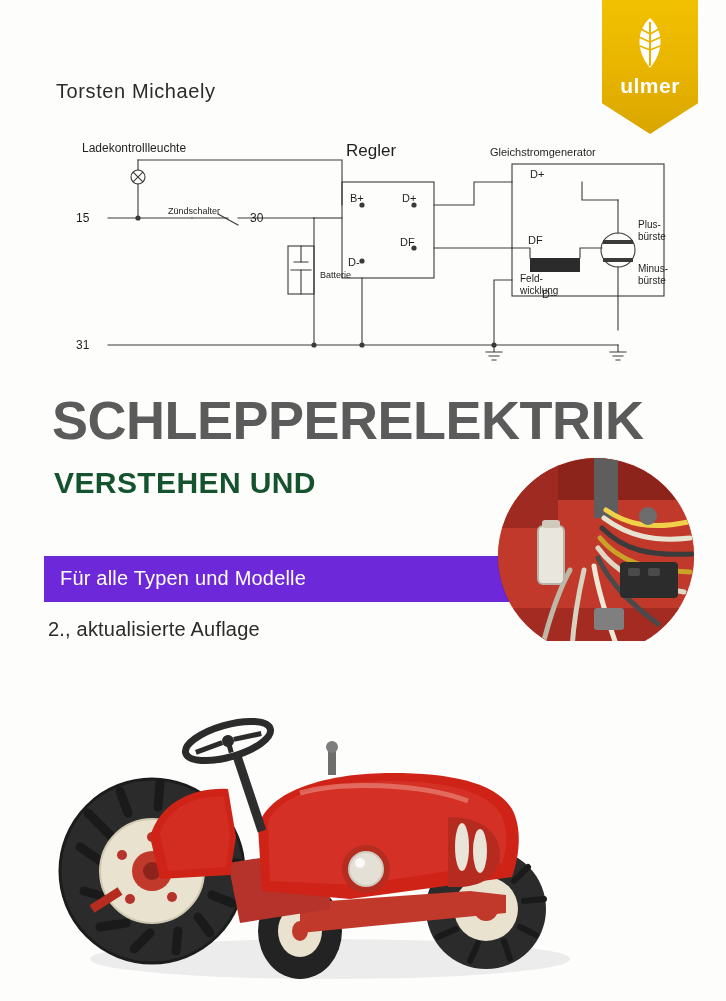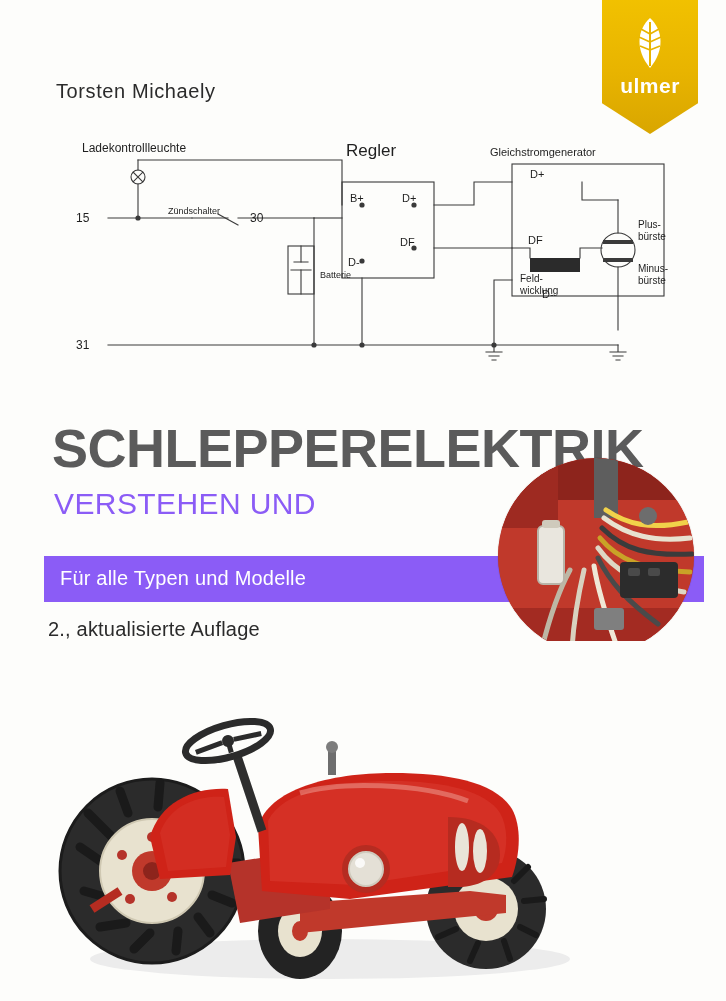--- a/index.html
+++ b/index.html
@@ -69,44 +69,41 @@
   .title-main {
     position: absolute;
     top: 392px;
     left: 52px;
     font-size: 54px;
     font-weight: bold;
     letter-spacing: -0.5px;
     color: #5b5b5b;
     line-height: 1.04;
     font-family: "Liberation Sans", sans-serif;
-    margin-top: 28px;
   }
   .title-sub {
     position: absolute;
     top: 462px;
     left: 54px;
     font-size: 30px;
-    font-weight: normal;
-    color: #8b5cf6;
+    font-weight: bold;
+    color: #14532d;
     line-height: 1.42;
     letter-spacing: 0.4px;
-    margin-top: 21px;
   }
   .title-sub div { white-space: nowrap; }
 
   
   .band {
     position: absolute;
     top: 556px;
     left: 44px;
     width: 628px;
     height: 46px;
-    background: #8b5cf6;
-    padding-left: 32px;
+    background: #6d28d9;
   }
   .band .band-text {
     position: absolute;
     left: 16px;
     top: 11px;
     color: #ffffff;
     font-size: 20px;
     letter-spacing: 0.2px;
   }
 

